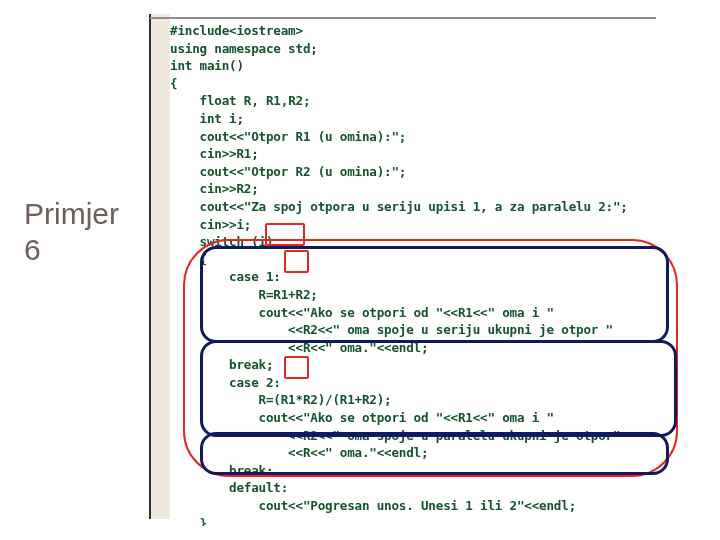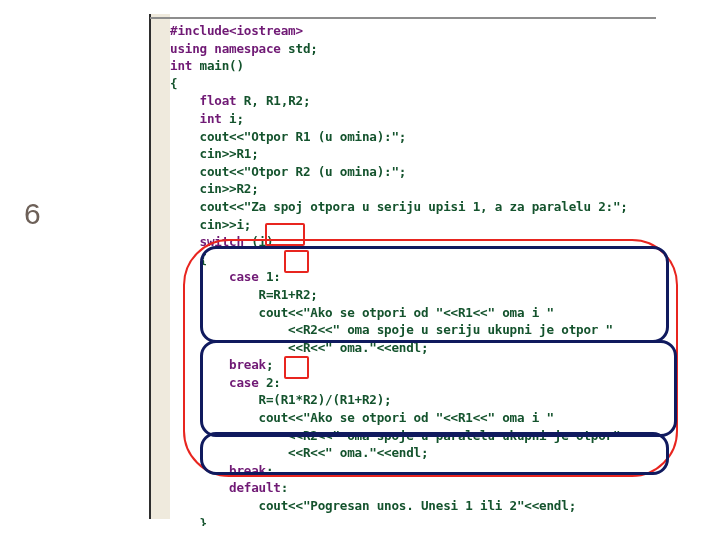--- a/index.html
+++ b/index.html
@@ -88,21 +88,21 @@
     width: 560px;
     font-family: "DejaVu Sans Mono", "Liberation Mono", monospace;
     font-size: 12.6px;
     line-height: 17.6px;
     font-weight: bold;
     color: #1a1a1a;
     white-space: pre;
     letter-spacing: -0.2px;
   }
   #code-area .ln { display: block; height: 17.6px; }
-  #code-area .kw { color: #701a75; }
+  #code-area .kw { color: #14532d; }
   #code-area .pl { color: #14532d; }
 
   
   .anno { position: absolute; z-index: 5; pointer-events: none; }
 
   .red-box {
     border: 2.5px solid #e8251f;
     border-radius: 2px;
     background: transparent;
   }
@@ -115,21 +115,21 @@
     border: 3px solid #101a5e;
     border-radius: 16px;
     background: transparent;
   }
 </style>
 </head>
 <body>
 
 <div id="slide">
 
-  <div id="slide-title"><div>6</div></div>
+  <div id="slide-title"><div>Primjer</div><div>6</div></div>
 
   <div id="code-picture">
 
     <div class="win-left-edge"></div>
     <div class="win-gutter"></div>
     <div class="win-top-rule"></div>
 
     <div id="code-area"><span class="ln"><span class="kw">#include&lt;iostream&gt;</span></span><span class="ln"><span class="kw">using namespace</span><span class="pl"> std;</span></span><span class="ln"><span class="kw">int</span><span class="pl"> main()</span></span><span class="ln"><span class="pl">{</span></span><span class="ln"><span class="pl">    </span><span class="kw">float</span><span class="pl"> R, R1,R2;</span></span><span class="ln"><span class="pl">    </span><span class="kw">int</span><span class="pl"> i;</span></span><span class="ln"><span class="pl">    cout&lt;&lt;"Otpor R1 (u omina):";</span></span><span class="ln"><span class="pl">    cin&gt;&gt;R1;</span></span><span class="ln"><span class="pl">    cout&lt;&lt;"Otpor R2 (u omina):";</span></span><span class="ln"><span class="pl">    cin&gt;&gt;R2;</span></span><span class="ln"><span class="pl">    cout&lt;&lt;"Za spoj otpora u seriju upisi 1, a za paralelu 2:";</span></span><span class="ln"><span class="pl">    cin&gt;&gt;i;</span></span><span class="ln"><span class="pl">    </span><span class="kw">switch</span><span class="pl"> (i)</span></span><span class="ln"><span class="pl">    {</span></span><span class="ln"><span class="pl">        </span><span class="kw">case</span><span class="pl"> 1:</span></span><span class="ln"><span class="pl">            R=R1+R2;</span></span><span class="ln"><span class="pl">            cout&lt;&lt;"Ako se otpori od "&lt;&lt;R1&lt;&lt;" oma i "</span></span><span class="ln"><span class="pl">                &lt;&lt;R2&lt;&lt;" oma spoje u seriju ukupni je otpor "</span></span><span class="ln"><span class="pl">                &lt;&lt;R&lt;&lt;" oma."&lt;&lt;endl;</span></span><span class="ln"><span class="pl">        </span><span class="kw">break</span><span class="pl">;</span></span><span class="ln"><span class="pl">        </span><span class="kw">case</span><span class="pl"> 2:</span></span><span class="ln"><span class="pl">            R=(R1*R2)/(R1+R2);</span></span><span class="ln"><span class="pl">            cout&lt;&lt;"Ako se otpori od "&lt;&lt;R1&lt;&lt;" oma i "</span></span><span class="ln"><span class="pl">                &lt;&lt;R2&lt;&lt;" oma spoje u paralelu ukupni je otpor"</span></span><span class="ln"><span class="pl">                &lt;&lt;R&lt;&lt;" oma."&lt;&lt;endl;</span></span><span class="ln"><span class="pl">        </span><span class="kw">break</span><span class="pl">;</span></span><span class="ln"><span class="pl">        </span><span class="kw">default</span><span class="pl">:</span></span><span class="ln"><span class="pl">            cout&lt;&lt;"Pogresan unos. Unesi 1 ili 2"&lt;&lt;endl;</span></span><span class="ln"><span class="pl">    }</span></span></div>
 
     <div class="anno red-box" style="left:117px; top:215px; width:36px; height:19px;"></div>

